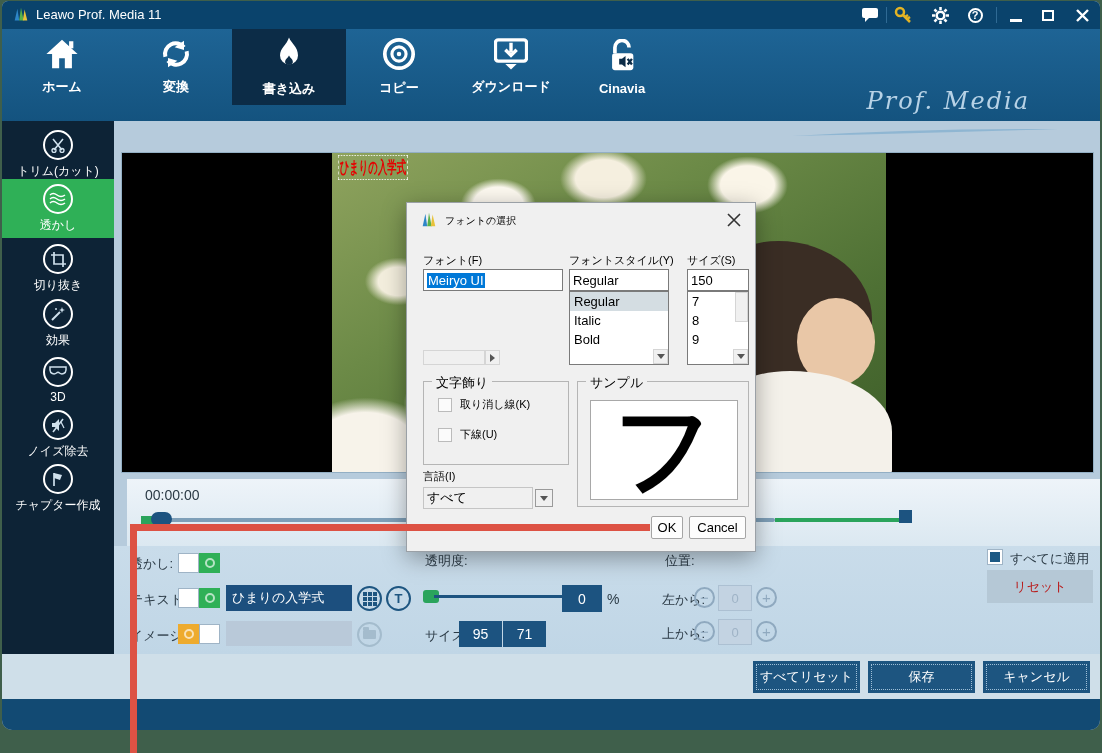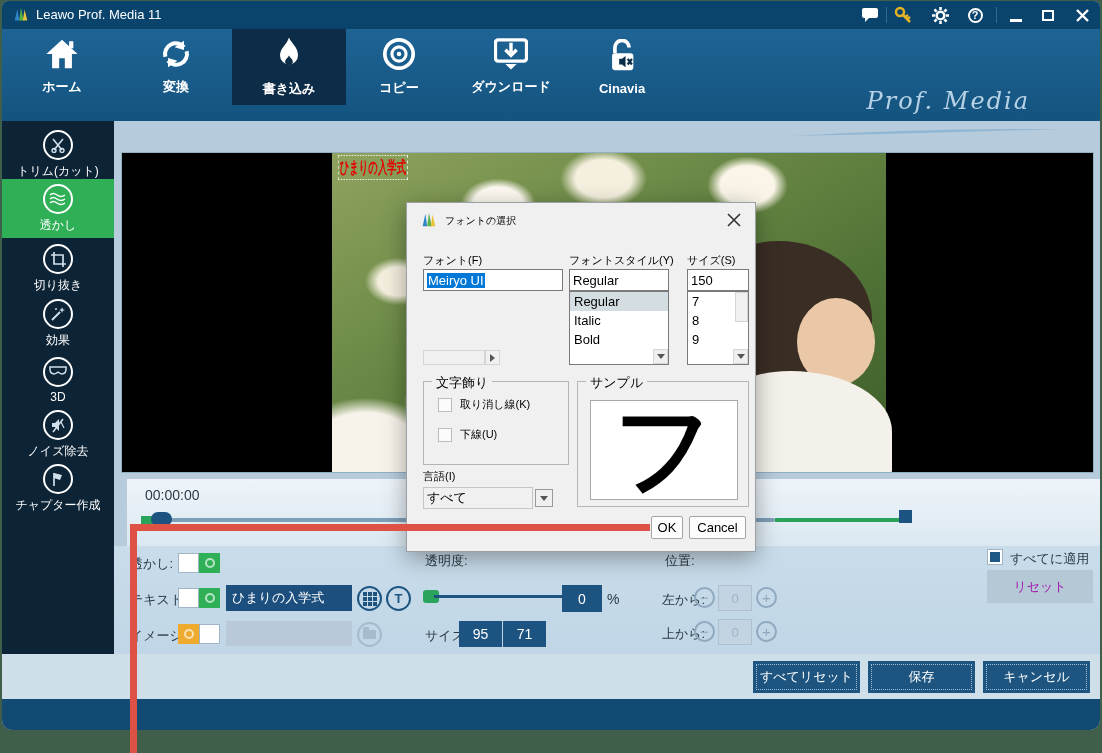--- a/index.html
+++ b/index.html
@@ -104,21 +104,21 @@
   .val-dark { position:absolute; background:#1c5380; color:#fff; font-size:14px; display:flex;
               align-items:center; justify-content:center; }
   .val-gray { position:absolute; background:#c3d3e2; border:1px solid #acc0d2; color:#9fb3c6; font-size:13px;
               display:flex; align-items:center; justify-content:center; }
   .pm-btn { position:absolute; width:21px; height:21px; border:2px solid #8fa9bf; border-radius:50%;
             color:#8fa9bf; font-size:15px; line-height:17px; text-align:center; }
   .chk { position:absolute; left:873px; top:3px; width:16px; height:16px; background:#fff; border:1px solid #9fb4c6;
          display:flex; align-items:center; justify-content:center; }
   .chk i { width:10px; height:10px; background:#1d5984; display:block; }
   .reset-btn { position:absolute; left:873px; top:24px; width:106px; height:33px; background:#b5c8d6;
-               color:#a21caf; font-size:13px; display:flex; align-items:center; justify-content:center; }
+               color:#b91c1c; font-size:13px; display:flex; align-items:center; justify-content:center; }
 
   
   .footer { position:absolute; left:0; top:653px; width:100%; height:45px; background:#cfdfe9; }
   .f-btn { position:absolute; top:7px; width:107px; height:32px; background:#1d5580; color:#fff; font-size:13px;
            display:flex; align-items:center; justify-content:center; outline:1px dotted #9fc0d8; outline-offset:-4px; }
   .bottombar { position:absolute; left:0; top:698px; width:100%; height:31px; background:#124a73; }
 
   
   .dlg { position:absolute; left:406px; top:202px; width:350px; height:350px; background:#f0f0f0;
          border:1px solid #9aa0a6; box-shadow:0 6px 22px rgba(0,0,0,.35); z-index:90; font-size:13px; color:#000; }

